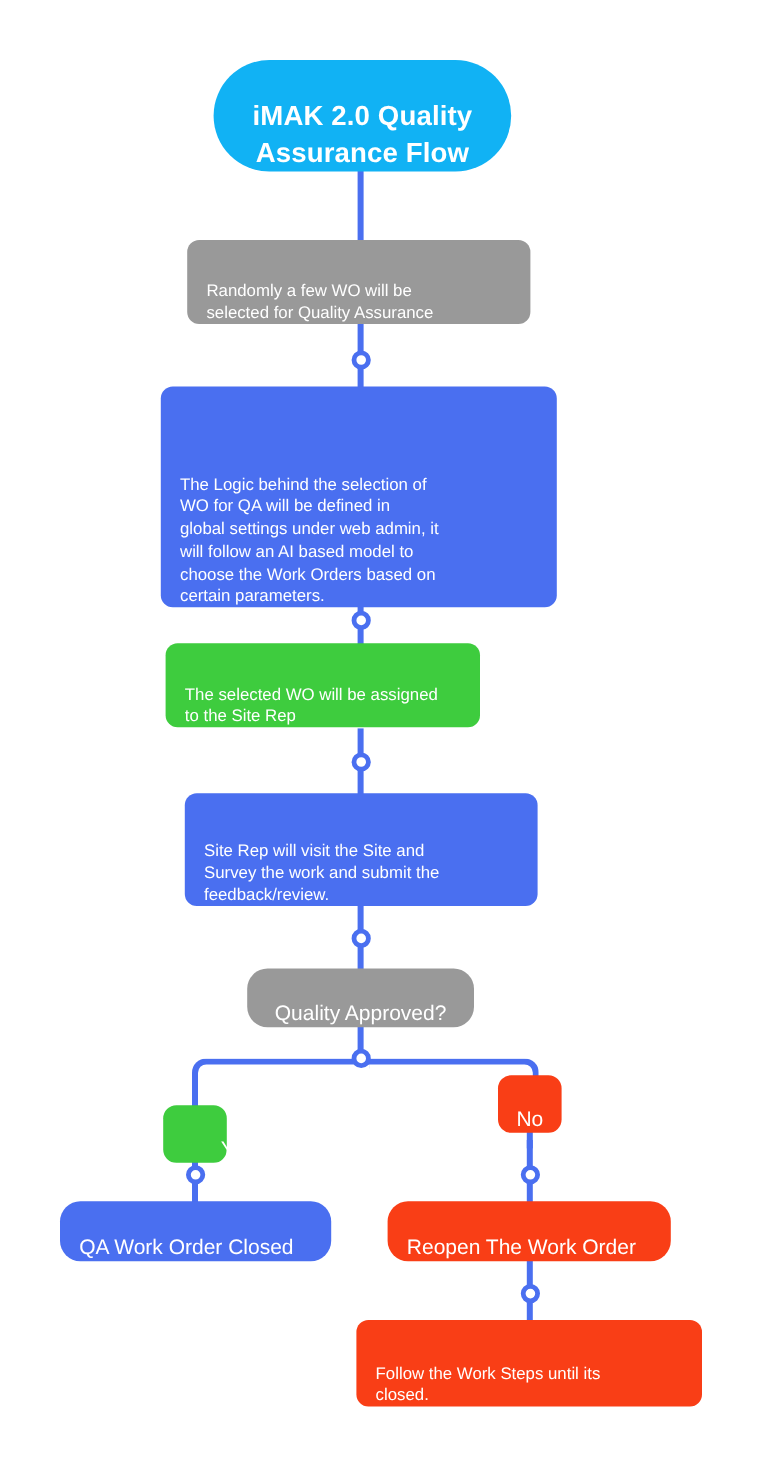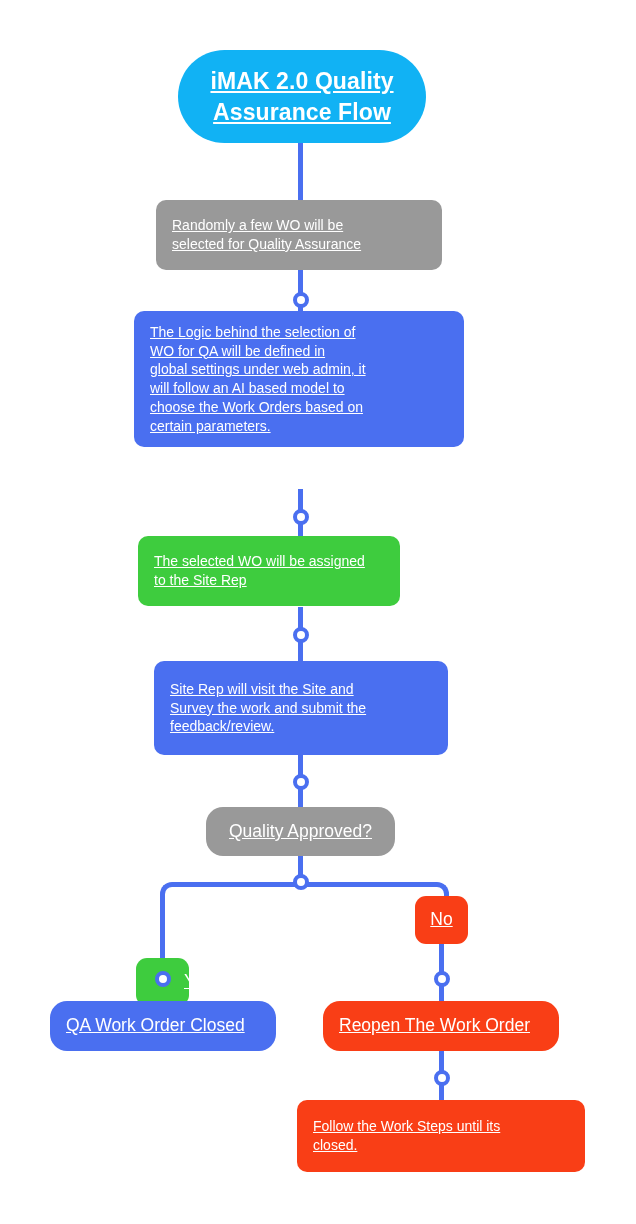--- a/index.html
+++ b/index.html
@@ -52,24 +52,23 @@
     border-radius: 50%;
     background: #ffffff;
     z-index: 5;
   }
 
   
   .node {
     position: absolute;
     box-sizing: border-box;
     display: flex;
-    align-items: center;
+    align-items: flex-end;
     color: #ffffff;
     z-index: 3;
-    text-decoration: underline;
   }
   .node .node-text {
     display: block;
     width: 100%;
     line-height: 1.34;
     white-space: pre-line;
   }
 
   .node.title {
     background: #11b2f4;
@@ -129,21 +128,21 @@
   <div class="node title" style="left:178px; top:50px; width:248px; height:93px;">
     <span class="node-text">iMAK 2.0 Quality
 Assurance Flow</span>
   </div>
 
   <div class="node grey step" style="left:156px; top:200px; width:286px; height:70px;">
     <span class="node-text">Randomly a few WO will be
 selected for Quality Assurance</span>
   </div>
 
-  <div class="node blue step" style="left:134px; top:311px; width:330px; height:136px;">
+  <div class="node blue step" style="left:134px; top:322px; width:330px; height:184px;">
     <span class="node-text">The Logic behind the selection of
 WO for QA will be defined in
 global settings under web admin, it
 will follow an AI based model to
 choose the Work Orders based on
 certain parameters.</span>
   </div>
 
   <div class="node green step" style="left:138px; top:536px; width:262px; height:70px;">
     <span class="node-text">The selected WO will be assigned
@@ -153,21 +152,21 @@
   <div class="node blue step" style="left:154px; top:661px; width:294px; height:94px;">
     <span class="node-text">Site Rep will visit the Site and
 Survey the work and submit the
 feedback/review.</span>
   </div>
 
   <div class="node grey pill" style="left:206px; top:807px; width:189px; height:49px; justify-content:center; text-align:center;">
     <span class="node-text">Quality Approved?</span>
   </div>
 
-  <div class="node green tag" style="left:136px; top:958px; width:53px; height:48px;padding-left:48px;">
+  <div class="node green tag" style="left:136px; top:921px; width:53px; height:48px;padding-left:48px;">
     <span class="node-text">Yes</span>
   </div>
 
   <div class="node red tag" style="left:415px; top:896px; width:53px; height:48px;">
     <span class="node-text">No</span>
   </div>
 
   <div class="node blue pill" style="left:50px; top:1001px; width:226px; height:50px;">
     <span class="node-text">QA Work Order Closed</span>
   </div>

